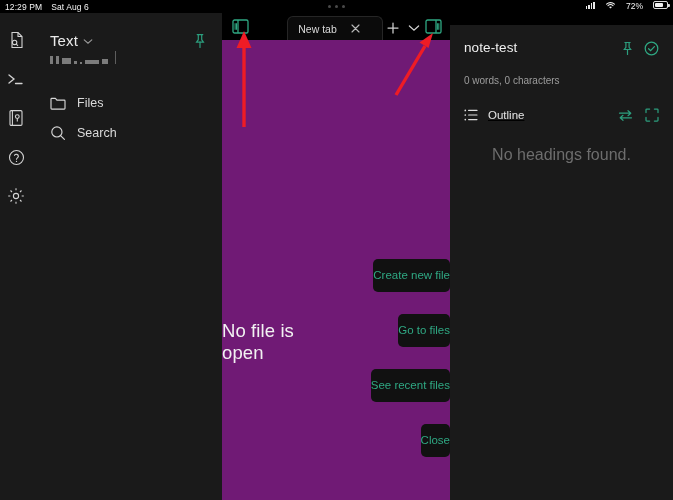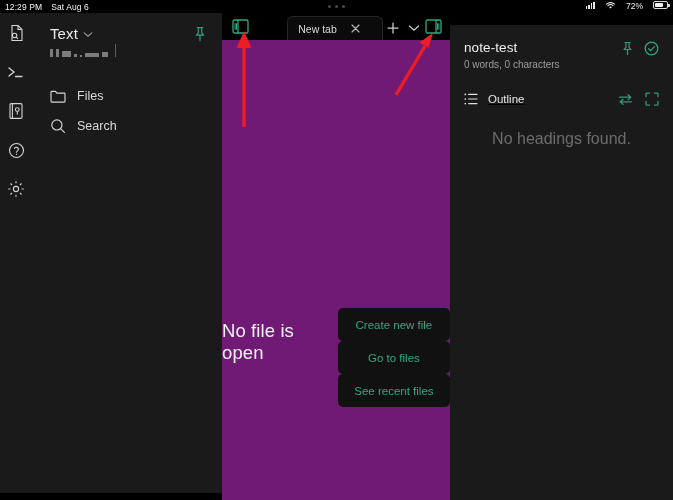--- a/index.html
+++ b/index.html
@@ -53,21 +53,21 @@
     position: relative; padding: 1px;
   }
   .batt::after {
     content: ""; position: absolute; right: -2.5px; top: 2px;
     width: 1.5px; height: 3px; background: #dcdcdc; border-radius: 0 1px 1px 0;
   }
   .batt > span { display: block; height: 100%; width: 72%; background: #f2f2f2; border-radius: 1px; }
 
   
   .sidebar {
-    position: absolute; top: 6px; left: 0;
+    position: absolute; top: 13px; left: 0;
     width: 222px; height: 487px;
     background: #1a1a1a;
     display: flex;
   }
   .icon-rail {
     width: 32px; height: 100%;
     background: #1a1a1a;
     display: flex; flex-direction: column;
     align-items: center;
     padding-top: 16px;
@@ -177,21 +177,21 @@
     background: #701a75;
     padding-top: 175px;
   }
   .empty-title {
     color: #f2f2f2;
     font-size: 18.5px;
     font-weight: normal;
     letter-spacing: 0.1px;
     margin-bottom: 32px;
   }
-  .empty-btns { display: flex; flex-direction: column; gap: 0; width: 115px; }
+  .empty-btns { display: flex; flex-direction: column; gap: 22px; width: 115px; align-items: flex-end; }
   .empty-btn {
     height: 33px;
     background: #111111;
     border: none; border-radius: 5px;
     color: #2fa883;
     font-size: 11.5px;
     font-family: "Liberation Sans", sans-serif;
     display: flex; align-items: center; justify-content: center;
     cursor: pointer;
   }
@@ -202,21 +202,21 @@
     width: 223px; height: 487px;
     background: #1a1a1a;
     padding: 15px 14px 0 14px;
   }
   .rp-head { display: flex; align-items: flex-start; }
   .rp-head-left { flex: 1; }
   .rp-title {
     color: #f0f0f0; font-size: 13.5px; letter-spacing: 0.1px;
   }
   .rp-sub {
-    color: #9d9d9d; font-size: 10px; margin-top: 4px;
+    color: #9d9d9d; font-size: 10px; margin-top: 20px;
   }
   .rp-head-icons { display: flex; align-items: center; gap: 10px; padding-top: 1px; }
   .rp-ico { color: #2c9e7e; display: flex; align-items: center; justify-content: center; cursor: pointer; }
 
   .rp-outline-row {
     display: flex; align-items: center;
     margin-top: 22px;
   }
   .rp-outline-left { flex: 1; display: flex; align-items: center; gap: 10px; text-decoration: underline; }
   .rp-outline-label { color: #e6e6e6; font-size: 11.5px; }
@@ -405,20 +405,21 @@
         </svg>
       </div>
     </div>
 
     <div class="center-body">
       <div class="empty-title">No file is open</div>
       <div class="empty-btns">
         <button class="empty-btn">Create new file</button>
         <button class="empty-btn">Go to files</button>
         <button class="empty-btn">See recent files</button>
+        <button class="empty-btn">Close</button>
       </div>
     </div>
   </div>
 
   <div class="rightpanel">
     <div class="rp-head">
       <div class="rp-head-left">
         <div class="rp-title">note-test</div>
         <div class="rp-sub">0 words, 0 characters</div>
       </div>

